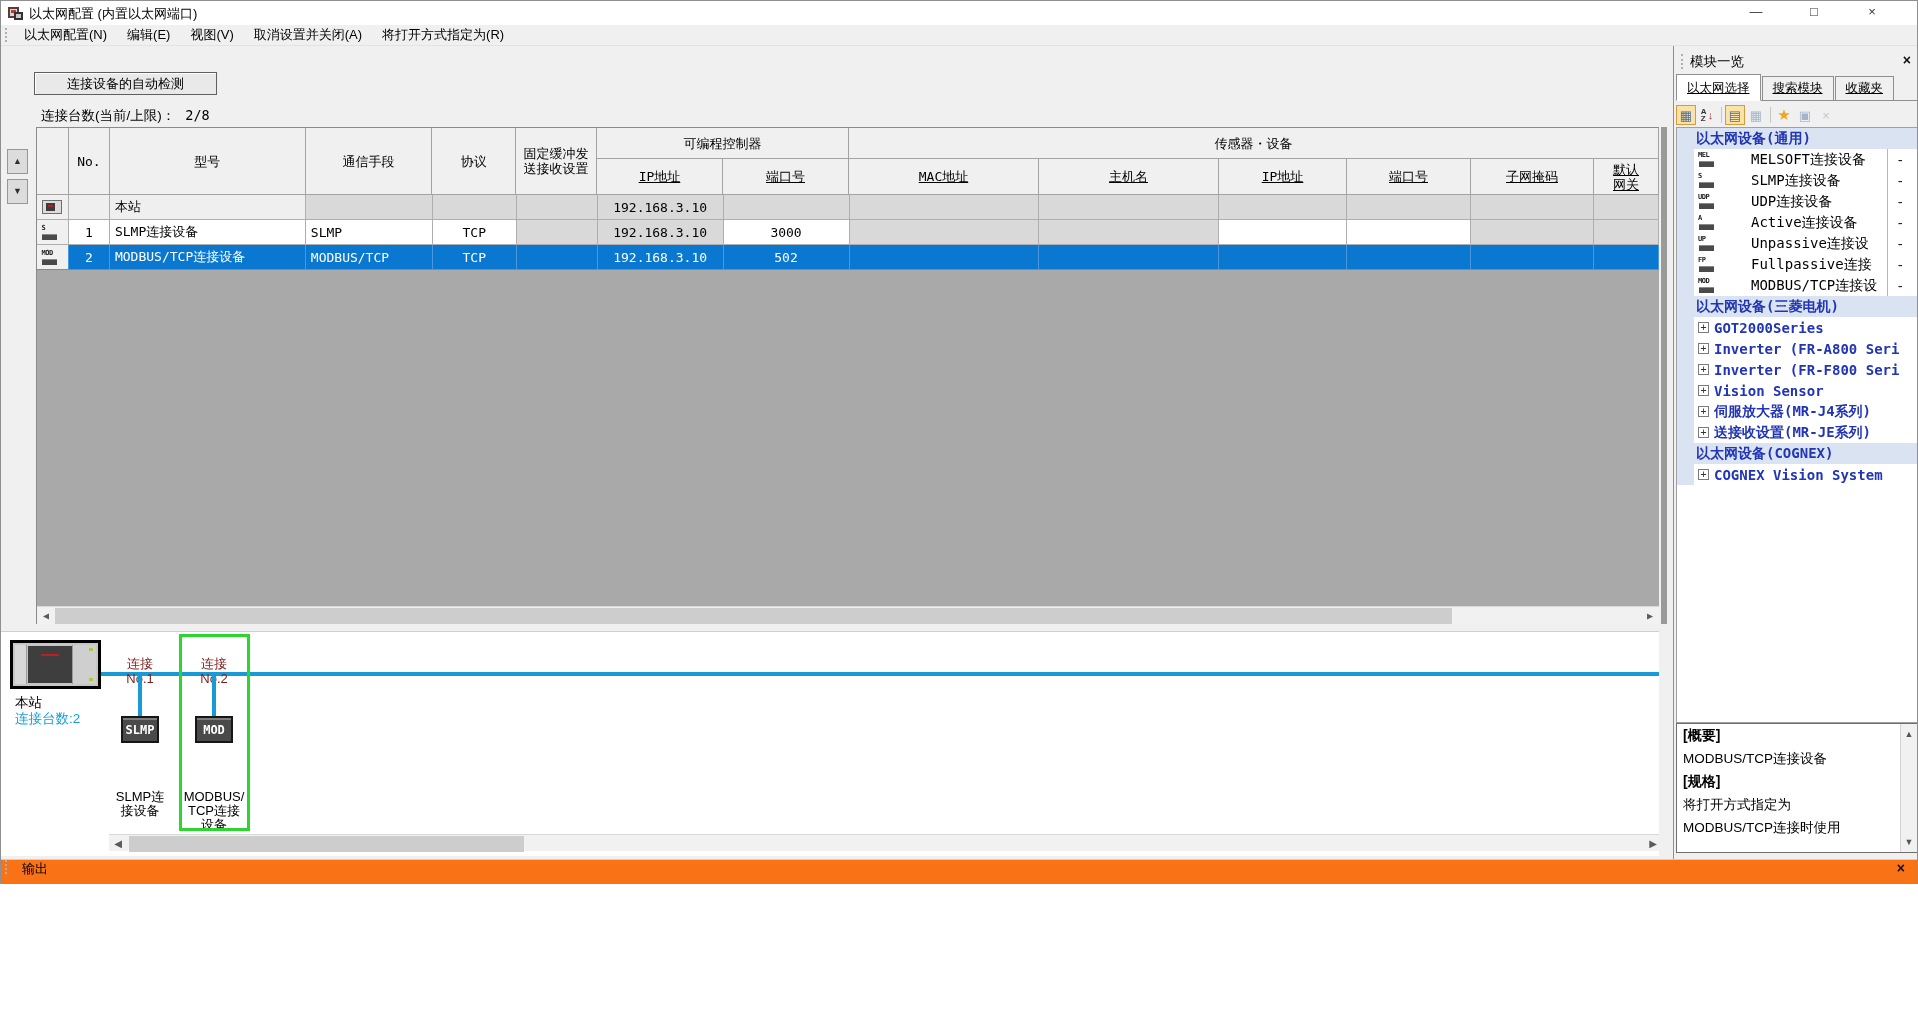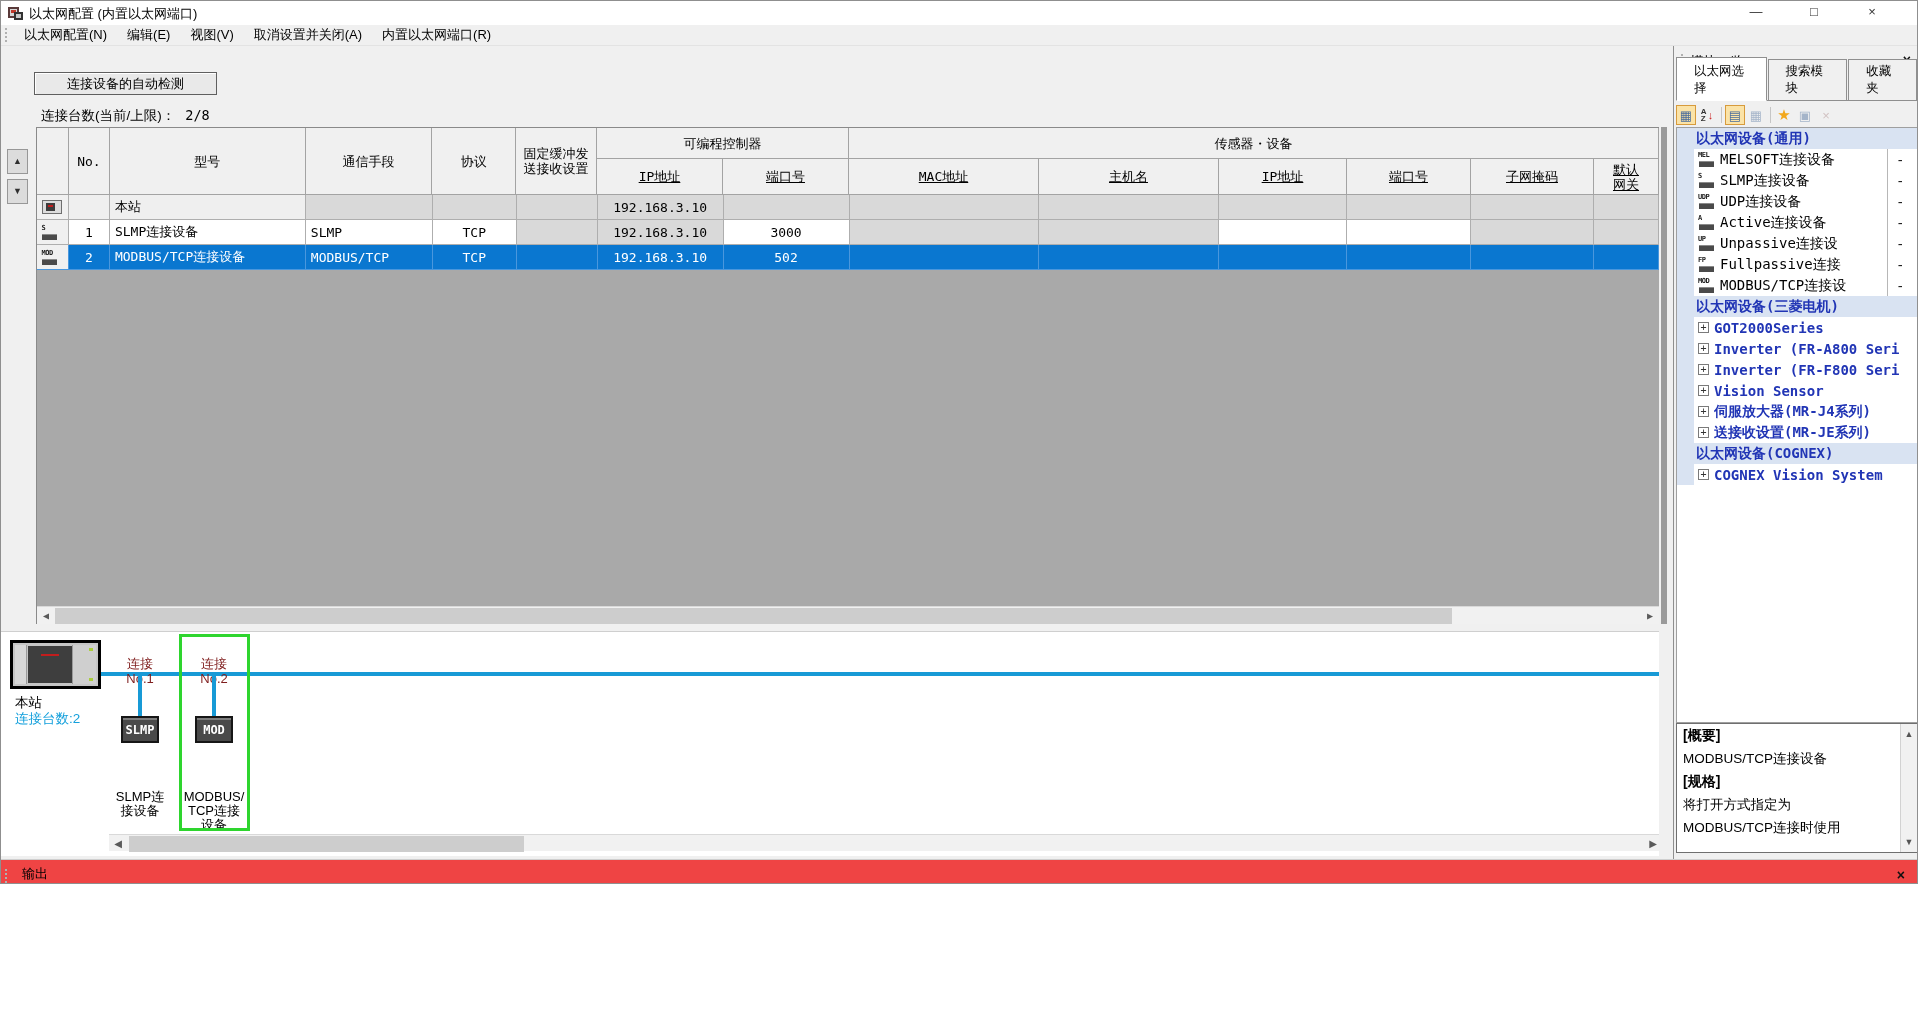--- a/index.html
+++ b/index.html
@@ -82,55 +82,55 @@
 
   
   .vstrip { position:absolute; left:1660px; top:126px; width:6px; height:497px; background:#9a9a9a; }
 
   
   .panel { position:absolute; left:1672px; top:45px; width:246px; height:813px; background:#f0f0f0; border-left:1px solid #8f8f8f; }
   .panel-head { position:absolute; left:0; top:5px; width:100%; height:22px; }
   .panel-title { position:absolute; left:16px; top:2px; font-size:13.5px; color:#000; }
   .panel-close { position:absolute; right:8px; top:1px; font-size:14px; color:#111; font-weight:bold; }
   .tabs { position:absolute; left:2px; top:31px; height:24px; display:flex; align-items:flex-end; width:242px; border-bottom:1px solid #8f8f8f; }
-  .tab { font-size:12.5px; padding:3px 17px 3px; background:#f0f0f0; border:1px solid #8f8f8f; border-bottom:none; margin-right:1px; color:#000; }
+  .tab { font-size:12.5px; padding:3px 10px 3px; background:#f0f0f0; border:1px solid #8f8f8f; border-bottom:none; margin-right:1px; color:#000;text-decoration:underline; }
   .tab.active { background:#fff; padding-top:5px; margin-bottom:-1px; border-bottom:1px solid #fff; }
   .ptools { position:absolute; left:2px; top:57px; height:24px; display:flex; align-items:center; }
   .ticon { width:20px; height:20px; display:inline-flex; align-items:center; justify-content:center; font-size:13px; margin-right:1px; color:#4a6c9b; }
   .ticon.on { background:#fbe3a7; border:1px solid #d79b3c; }
   .ticon.dim { opacity:.45; }
   .ticon.star { color:#f2a71b; font-size:15px; }
   .ticon.del { color:#a88; }
   .tsep { width:1px; height:16px; background:#c6c6c6; margin:0 3px; }
   .az { display:flex; flex-direction:column; font-size:8px; line-height:7px; font-weight:bold; color:#333; }
   .azdown { color:#c22; font-size:11px; margin-left:1px; }
 
   .tree { position:absolute; left:2px; top:81px; width:242px; height:596px; background:#fff; border:1px solid #9f9f9f; overflow:hidden; font-family:"DejaVu Sans Mono","Liberation Mono",monospace; }
   .trw { position:relative; height:21px; display:flex; align-items:center; background:#fff; font-size:14px; white-space:nowrap; }
   .trw::before { content:''; position:absolute; left:0; top:0; bottom:0; width:17px; background:#d9e3f2; }
   .trw.g { background:#d9e3f2; font-weight:bold; color:#2135b5; padding-left:3px; }
   .trw.d { color:#000; padding-left:21px; }
   .trw.x { color:#2135b5; font-weight:bold; padding-left:21px; }
   .tg { width:11px; height:11px; border:1px solid #7a7a7a; background:#fff; font-size:10px; line-height:9px; text-align:center; color:#333; margin-right:5px; flex:0 0 11px; font-weight:normal; }
   .trw .lbl { overflow:hidden; max-width:188px; }
-  .trw.d .lbl { max-width:170px; }
+  .trw.d .lbl { max-width:170px;margin-left:31px; }
   .trw .dash { position:absolute; right:0; top:0; bottom:0; width:30px; border-left:1px solid #b7b7b7; display:flex; align-items:center; padding-left:8px; color:#222; background:#fff; }
   .devicon { width:18px; height:15px; position:relative; margin-right:4px; flex:0 0 18px; }
   .devicon i { position:absolute; left:0; top:-1px; font-style:normal; font-size:7px; font-weight:bold; color:#222; letter-spacing:-.5px; }
   .devicon b { position:absolute; left:1px; bottom:0; width:15px; height:6px; background:#4a4a4a; box-shadow:inset 0 1px 0 #8a8a8a; }
 
   .infobox { position:absolute; left:2px; top:677px; width:242px; height:130px; background:#fff; border:1px solid #6f6f6f; }
   .info-line { padding:1px 6px; font-size:13.5px; color:#000; line-height:21px; white-space:nowrap; overflow:hidden; }
   .info-line.hd { font-weight:bold; font-size:14px; }
   .vscroll { position:absolute; right:0; top:0; bottom:0; width:17px; background:#f1f1f1; border-left:1px solid #d2d2d2; }
   .vs-up,.vs-dn { position:absolute; left:0; width:16px; height:16px; text-align:center; font-size:9px; color:#555; line-height:16px; }
   .vs-up { top:2px; } .vs-dn { bottom:2px; }
 
   
-  .outbar { position:absolute; left:0; top:858px; width:100%; height:24px; background:#ef4444; border-top:1px solid #cfcfcf; display:flex; align-items:flex-end; }
+  .outbar { position:absolute; left:0; top:858px; width:100%; height:24px; background:#f97316; border-top:1px solid #cfcfcf; display:flex; align-items:flex-start; }
   .outbar .lbl { font-size:13px; margin-left:8px; }
   .outbar .x { position:absolute; right:12px; font-size:14px; font-weight:bold; color:#111; }
 
   
   .hosticon { width:20px; height:14px; border:1px solid #6e6e6e; background:#dcdcdc; position:relative; }
   .hosticon s { position:absolute; left:3px; top:2px; width:9px; height:8px; background:#3c3c3c; }
   .hosticon u { position:absolute; left:5px; top:4px; width:5px; height:2px; background:#c21d1d; }
 </style>
 </head>
 <body>
@@ -149,21 +149,21 @@
     <span class="win-btn win-max">□</span>
     <span class="win-btn win-close">×</span>
   </div>
 
   <div class="menubar">
     <span class="grip"></span>
     <span class="menu-item">以太网配置(N)</span>
     <span class="menu-item">编辑(E)</span>
     <span class="menu-item">视图(V)</span>
     <span class="menu-item">取消设置并关闭(A)</span>
-    <span class="menu-item">内置以太网端口(R)</span>
+    <span class="menu-item">将打开方式指定为(R)</span>
   </div>
 
   <div class="detect-btn">连接设备的自动检测</div>
   <div class="count-line">
     <span>连接台数(当前/上限)：</span><b>2/8</b>
   </div>
 
   <div class="updown btn-up">▲</div>
   <div class="updown btn-down">▼</div>
 

